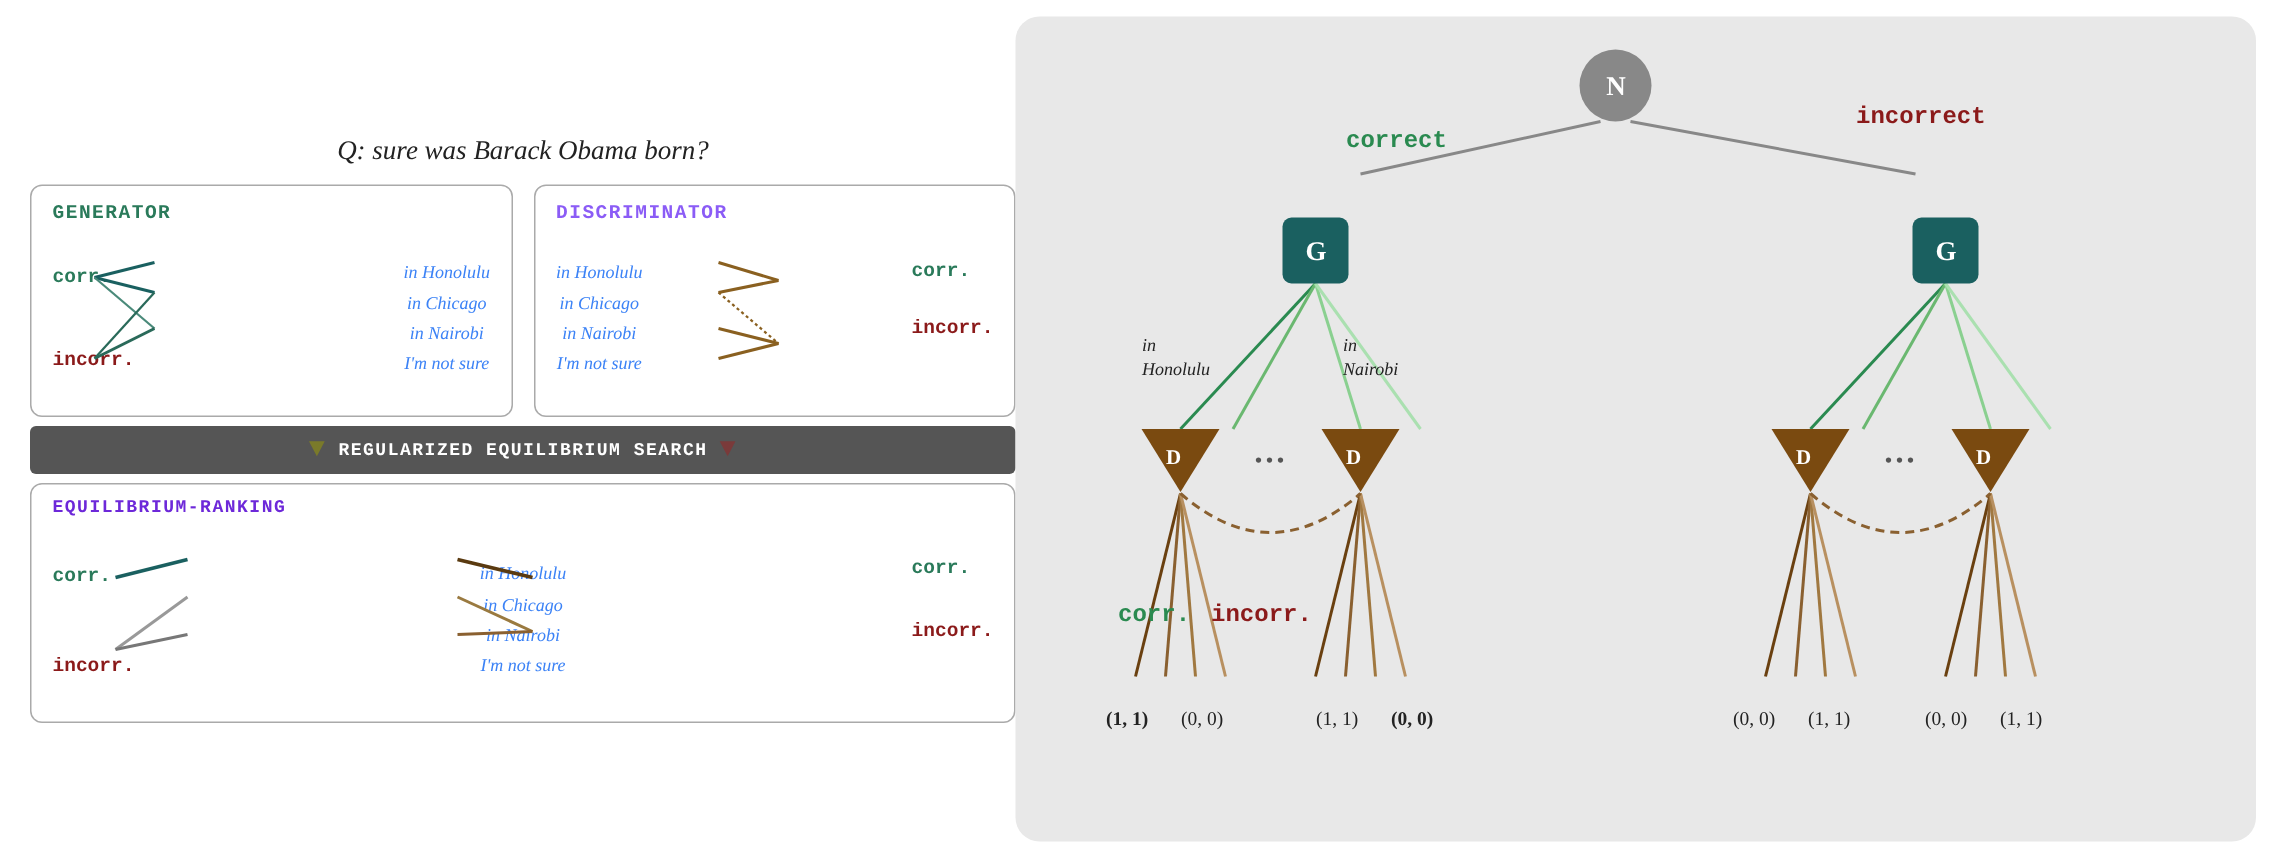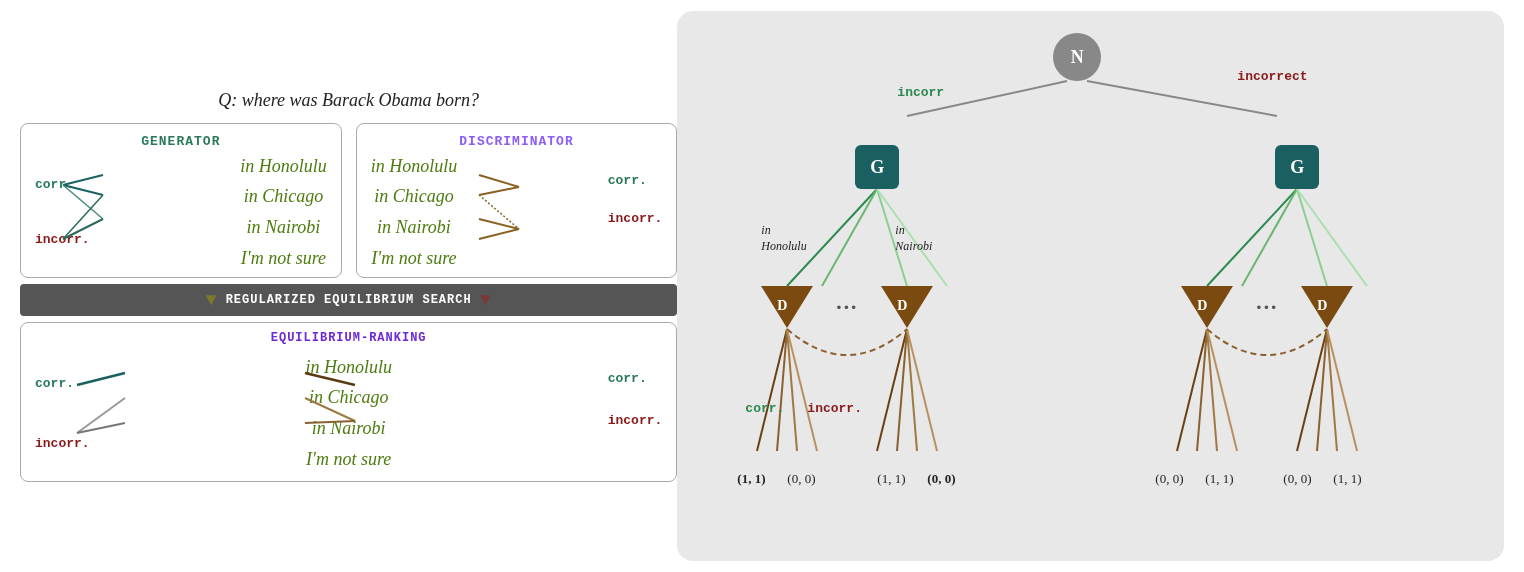--- a/index.html
+++ b/index.html
@@ -45,21 +45,21 @@
       padding: 10px 14px;
       background: #fff;
       flex: 1;
     }
     .box-title {
       font-size: 13px;
       font-family: 'Courier New', monospace;
       font-weight: bold;
       letter-spacing: 1px;
       margin-bottom: 8px;
-      text-align: center;
+      text-align: left;
     }
     .generator-title { color: #2a7a5a; }
     .discriminator-title { color: #8b5cf6; }
     .equilibrium-title { color: #6d28d9; font-size: 12px; }
 
     
     .diagram-area {
       display: flex;
       align-items: center;
       justify-content: space-between;
@@ -92,22 +92,22 @@
     .label-incorr {
       font-weight: bold;
       color: #8b1a1a;
       font-size: 13px;
       font-family: 'Courier New', monospace;
     }
     .items-list {
       display: flex;
       flex-direction: column;
       font-style: italic;
-      font-size: 18px;
-      color: #4d7c0f;
+      font-size: 12px;
+      color: #3b82f6;
       line-height: 1.7;
       text-align: center;
     }
 
     
     .arrow-row {
       display: flex;
       align-items: center;
       justify-content: center;
       background: #555;
@@ -178,21 +178,21 @@
       position: absolute;
       color: #fff;
       font-weight: bold;
       font-size: 14px;
       pointer-events: none;
     }
 
     
     .rp-label {
       position: absolute;
-      font-size: 13px;
+      font-size: 16px;
       font-weight: bold;
       font-family: 'Courier New', monospace;
     }
     .rp-italic {
       position: absolute;
       font-style: italic;
       font-size: 12px;
       color: #222;
     }
     .rp-dots {
@@ -207,21 +207,21 @@
       color: #222;
     }
   </style>
 </head>
 <body>
 
 <div class="main-container">
 
   <div class="left-panel">
 
-    <div class="question">Q: where was Barack Obama born?</div>
+    <div class="question">Q: sure was Barack Obama born?</div>
 
     <div class="gen-disc-row">
 
       <div class="box">
         <div class="box-title generator-title">GENERATOR</div>
         <div class="diagram-area" style="position:relative;">
           <div class="labels-left">
             <span class="label-corr">corr.</span>
             <span class="label-incorr">incorr.</span>
           </div>
@@ -349,21 +349,21 @@
       <line x1="650" y1="318" x2="680" y2="440" stroke="#b89060" stroke-width="2"></line>
 
       <path d="M110 318 Q170 370 230 318" stroke="#8a6030" stroke-width="2" stroke-dasharray="6,4" fill="none"></path>
       <path d="M530 318 Q590 370 650 318" stroke="#8a6030" stroke-width="2" stroke-dasharray="6,4" fill="none"></path>
     </svg>
 
     <div class="node-n" style="left:376px;top:22px;">
       <span>N</span>
     </div>
 
-    <div class="rp-label" style="color:#2a8a50;left:220px;top:74px;">incorr</div>
+    <div class="rp-label" style="color:#2a8a50;left:220px;top:74px;">correct</div>
 
     <div class="rp-label" style="color:#8b1a1a;left:560px;top:58px;">incorrect</div>
 
     <div class="node-g" style="left:178px;top:134px;">
       <span>G</span>
     </div>
 
     <div class="node-g" style="left:598px;top:134px;">
       <span>G</span>
     </div>

